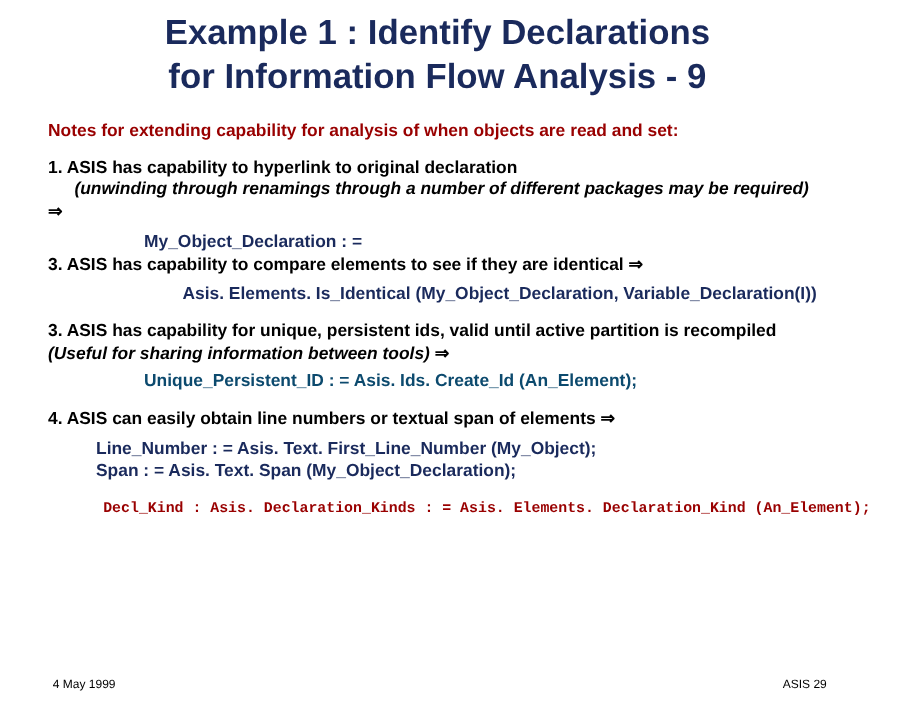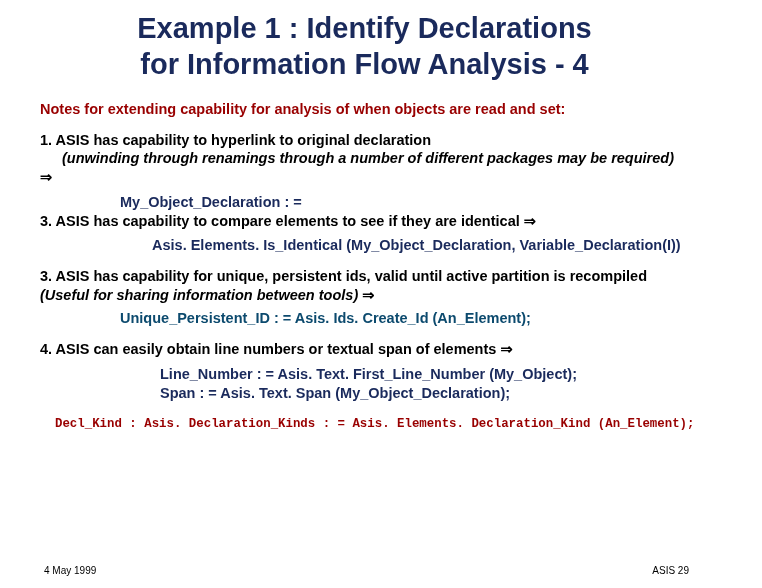--- a/index.html
+++ b/index.html
@@ -63,35 +63,35 @@
     font-size: 14.5px;
     font-weight: bold;
     color: #0c4a6e;
     margin-left: 80px;
     margin-bottom: 14px;
   }
   .code-lines {
     font-size: 14.5px;
     font-weight: bold;
     color: #1a2a5c;
-    margin-left: 120px;
+    margin-left: 40px;
     margin-bottom: 14px;
     line-height: 1.3;
   }
   .forexample {
     font-size: 14.5px;
     font-weight: bold;
     margin-bottom: 12px;
   }
   .redcode {
     font-family: "Courier New", monospace;
     font-size: 12.4px;
     font-weight: bold;
     color: #990000;
-    margin-left: 15px;
+    margin-left: 46px;
     margin-bottom: 10px;
     white-space: nowrap;
   }
   .footer {
     position: absolute;
     bottom: 12px;
     left: 44px;
     right: 40px;
     font-size: 10px;
     color: #000;
@@ -103,21 +103,21 @@
     font-family: "Segoe UI Symbol","Arial Unicode MS",sans-serif;
   }
 </style>
 </head>
 <body>
 
 <div class="slide">
 
   <div class="title">
     <span>Example 1 : Identify Declarations</span><br>
-    <span>for Information Flow Analysis - 4</span>
+    <span>for Information Flow Analysis - 9</span>
   </div>
 
   <div class="subtitle">Notes for extending capability for analysis of when objects are read and set:</div>
 
   <div class="item">
     <b><span>1. ASIS has capability to hyperlink to original declaration </span></b><br>
     <span class="item-indent"><b><i><span>(unwinding through renamings through a number of different packages may be required) </span></i><span class="arrow">⇒</span></b></span>
   </div>
   <div class="code">
     <div>My_Object_Declaration : =</div>

